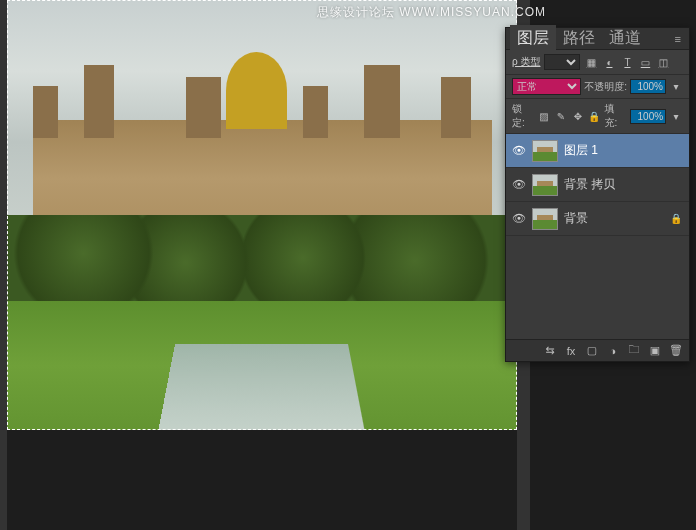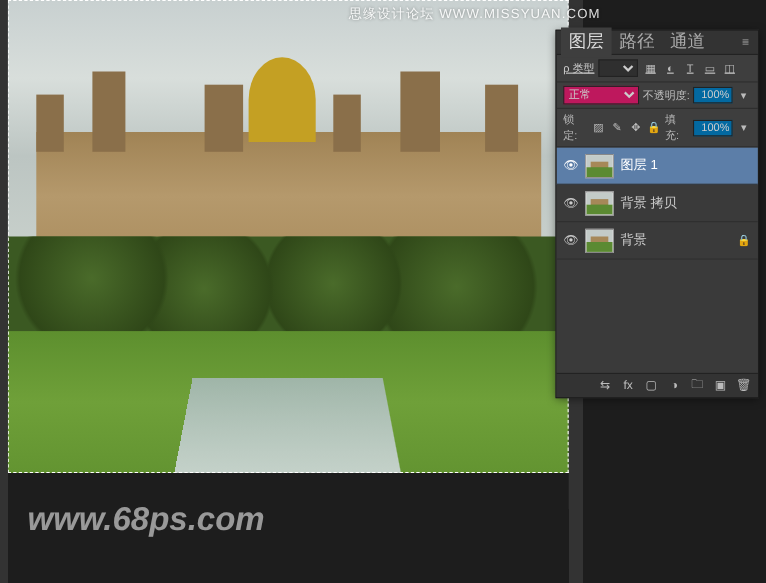--- a/index.html
+++ b/index.html
@@ -197,21 +197,20 @@
     <div class="tower dome"></div>
     <div class="tower t4"></div>
     <div class="tower t5"></div>
     <div class="tower t6"></div>
     <div class="trees"></div>
     <div class="lawn"></div>
     <div class="water"></div>
   </div>
   <div class="marching-ants"></div>
   <div class="image-bottom-cut"></div>
-  <div class="watermark-68ps">www.68ps.com</div>
 </div>
 
 <div class="watermark-top">思缘设计论坛  WWW.MISSYUAN.COM</div>
 
 <div class="layers-panel">
 
   <div class="panel-tabs">
     <div class="panel-tab active">图层</div>
     <div class="panel-tab">路径</div>
     <div class="panel-tab">通道</div>

